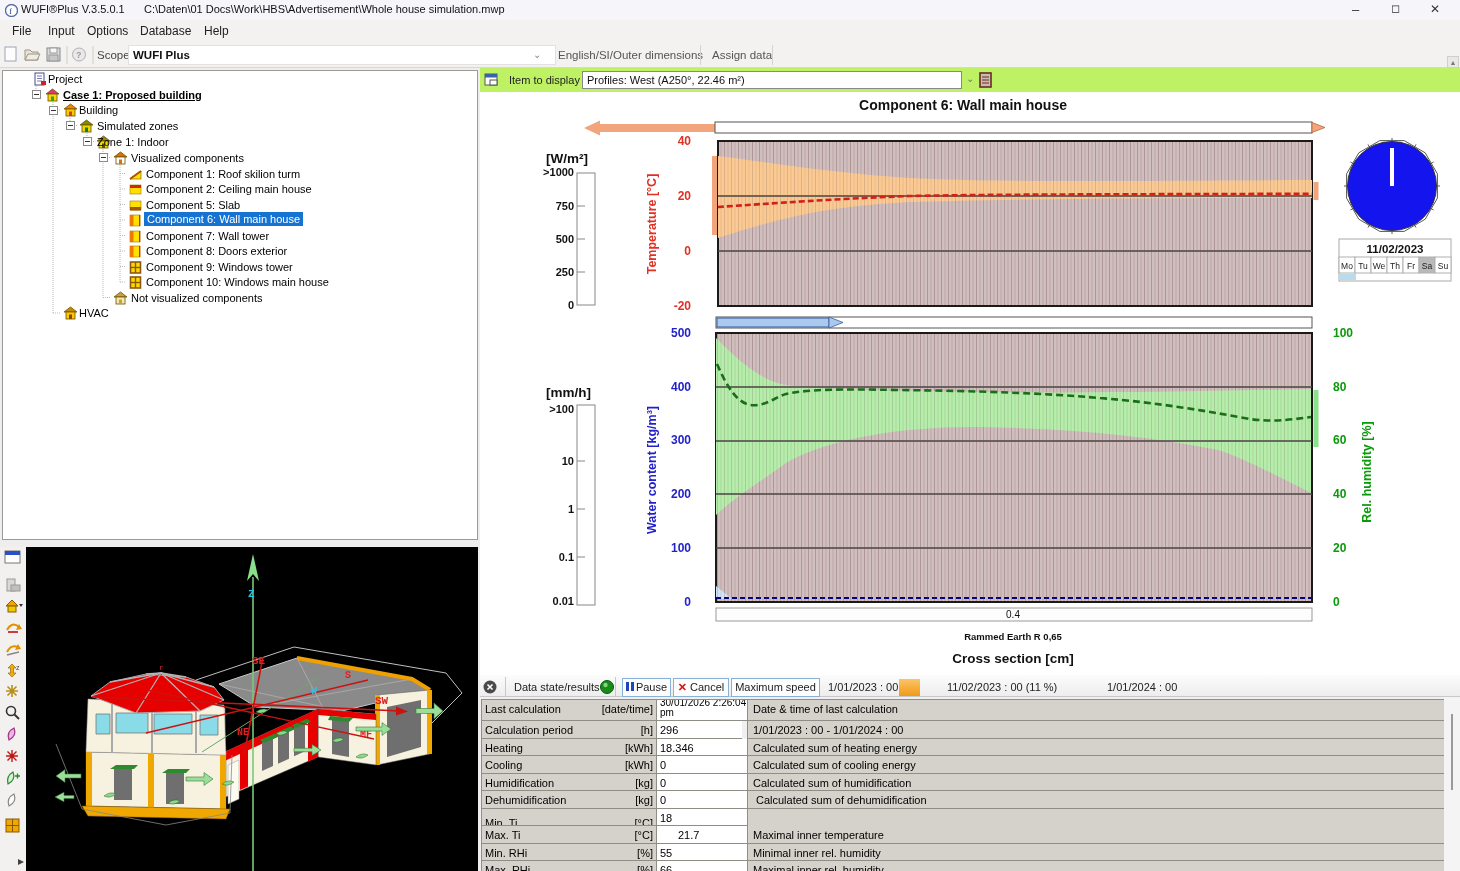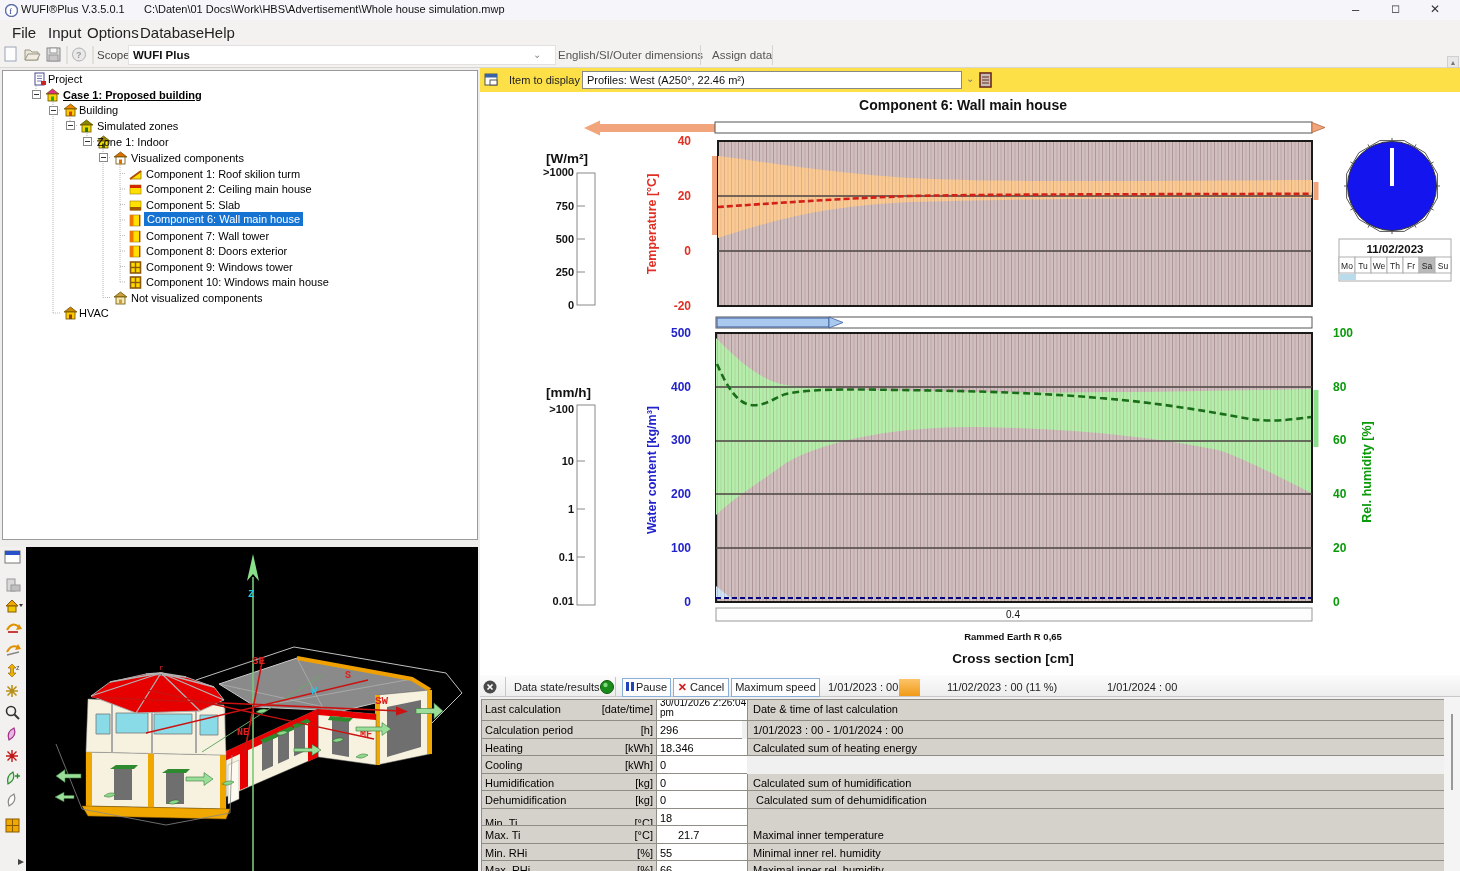--- a/index.html
+++ b/index.html
@@ -1,29 +1,29 @@
 <!DOCTYPE html>
 <html><head>
 <meta charset="utf-8">
 <style>
 html,body{margin:0;padding:0;width:1460px;height:871px;overflow:hidden;
  font-family:"Liberation Sans",sans-serif;background:#efeeec;position:relative;}
 *{box-sizing:border-box;}
 .abs{position:absolute;}
 #titlebar{left:0;top:0;width:1460px;height:20px;background:#f6f5f9;font-size:11px;color:#111;}
-#menubar{left:0;top:20px;width:1460px;height:22px;background:#f3f2f0;font-size:15px;color:#222;}
+#menubar{left:0;top:20px;width:1460px;height:22px;background:#f3f2f0;font-size:12px;color:#222;}
 #toolbar{left:0;top:42px;width:1460px;height:26px;background:#f3f2f0;border-bottom:1px solid #d9d7d3;}
 .mitem{position:absolute;top:4px;}
 #treepanel{left:2px;top:70px;width:476px;height:470px;background:#fff;border:1px solid #9a9a9a;}
 .trow{position:absolute;height:15px;white-space:nowrap;font-size:11px;color:#000;}
 .trow span{position:relative;top:0px;}
 .tico{position:absolute;top:0px;}
 #view3d{left:26px;top:547px;width:452px;height:324px;background:#000;}
 #tb3d{left:0;top:547px;width:26px;height:324px;background:#f0efed;border-right:1px solid #c8c8c8;}
-#itemrow{left:480px;top:68px;width:980px;height:24px;background:#fde047;font-size:11px;}
+#itemrow{left:480px;top:68px;width:980px;height:24px;background:#bef264;font-size:11px;}
 #chartarea{left:480px;top:92px;width:980px;height:583px;background:#fff;}
 #bottompanel{left:480px;top:675px;width:980px;height:196px;background:#f0f0f0;font-size:11px;}
 .btn{position:absolute;top:3px;height:19px;background:#fdfdfd;border:1px solid #8ab0d8;
  font-size:11px;color:#222;text-align:center;line-height:17px;}
 .cell{position:absolute;background:#d5d2cb;border-left:1px solid #8f8d86;border-bottom:1px solid #8f8d86;
  overflow:hidden;font-size:11px;color:#000;line-height:16px;}
 .cellw{background:#fff;}
 </style>
 </head>
 <body>
@@ -519,20 +519,21 @@
 <div class="cell cellw" style="left:176px;top:25px;width:91px;height:21px;padding:1px 3px"><span style="position:relative;top:-3px;line-height:10px;display:inline-block;font-size:10px;white-space:nowrap">30/01/2026 2:26:04<br>pm</span></div>
 <div class="cell" style="left:267px;top:25px;width:697px;height:21px;padding:1px 5px">Date &amp; time of last calculation</div>
 <div class="cell" style="left:1px;top:46px;width:175px;height:17.5px;padding:1px 3px">Calculation period<span style="position:absolute;right:3px">[h]</span></div>
 <div class="cell cellw" style="left:176px;top:46px;width:86px;height:17.5px;padding:1px 3px">296</div>
 <div class="cell" style="left:267px;top:46px;width:697px;height:17.5px;padding:1px 5px">1/01/2023 : 00 - 1/01/2024 : 00</div>
 <div class="cell" style="left:1px;top:63.5px;width:175px;height:17.5px;padding:1px 3px">Heating<span style="position:absolute;right:3px">[kWh]</span></div>
 <div class="cell cellw" style="left:176px;top:63.5px;width:91px;height:17.5px;padding:1px 3px">18.346</div>
 <div class="cell" style="left:267px;top:63.5px;width:697px;height:17.5px;padding:1px 5px">Calculated sum of heating energy</div>
 <div class="cell" style="left:1px;top:81px;width:175px;height:17.5px;padding:1px 3px">Cooling<span style="position:absolute;right:3px">[kWh]</span></div>
 <div class="cell cellw" style="left:176px;top:81px;width:91px;height:17.5px;padding:1px 3px">0</div>
+<div class="cell" style="left:267px;top:81px;width:697px;height:17.5px;padding:1px 5px">Calculated sum of cooling energy</div>
 <div class="cell" style="left:1px;top:98.5px;width:175px;height:17.5px;padding:1px 3px">Humidification<span style="position:absolute;right:3px">[kg]</span></div>
 <div class="cell cellw" style="left:176px;top:98.5px;width:91px;height:17.5px;padding:1px 3px">0</div>
 <div class="cell" style="left:267px;top:98.5px;width:697px;height:17.5px;padding:1px 5px">Calculated sum of humidification</div>
 <div class="cell" style="left:1px;top:116px;width:175px;height:17.5px;padding:1px 3px">Dehumidification<span style="position:absolute;right:3px">[kg]</span></div>
 <div class="cell cellw" style="left:176px;top:116px;width:91px;height:17.5px;padding:1px 3px">0</div>
 <div class="cell" style="left:267px;top:116px;width:697px;height:17.5px;padding:1px 8px">Calculated sum of dehumidification</div>
 <div class="cell" style="left:1px;top:133.5px;width:175px;height:17.5px;padding:6px 3px">Min. Ti<span style="position:absolute;right:3px">[°C]</span></div>
 <div class="cell cellw" style="left:176px;top:133.5px;width:91px;height:17.5px;padding:1px 3px">18</div>
 <div class="cell" style="left:267px;top:133.5px;width:697px;height:17.5px;padding:19px 5px">Minimal inner temperature</div>
 <div class="cell" style="left:1px;top:151px;width:175px;height:17.5px;padding:1px 3px">Max. Ti<span style="position:absolute;right:3px">[°C]</span></div>

